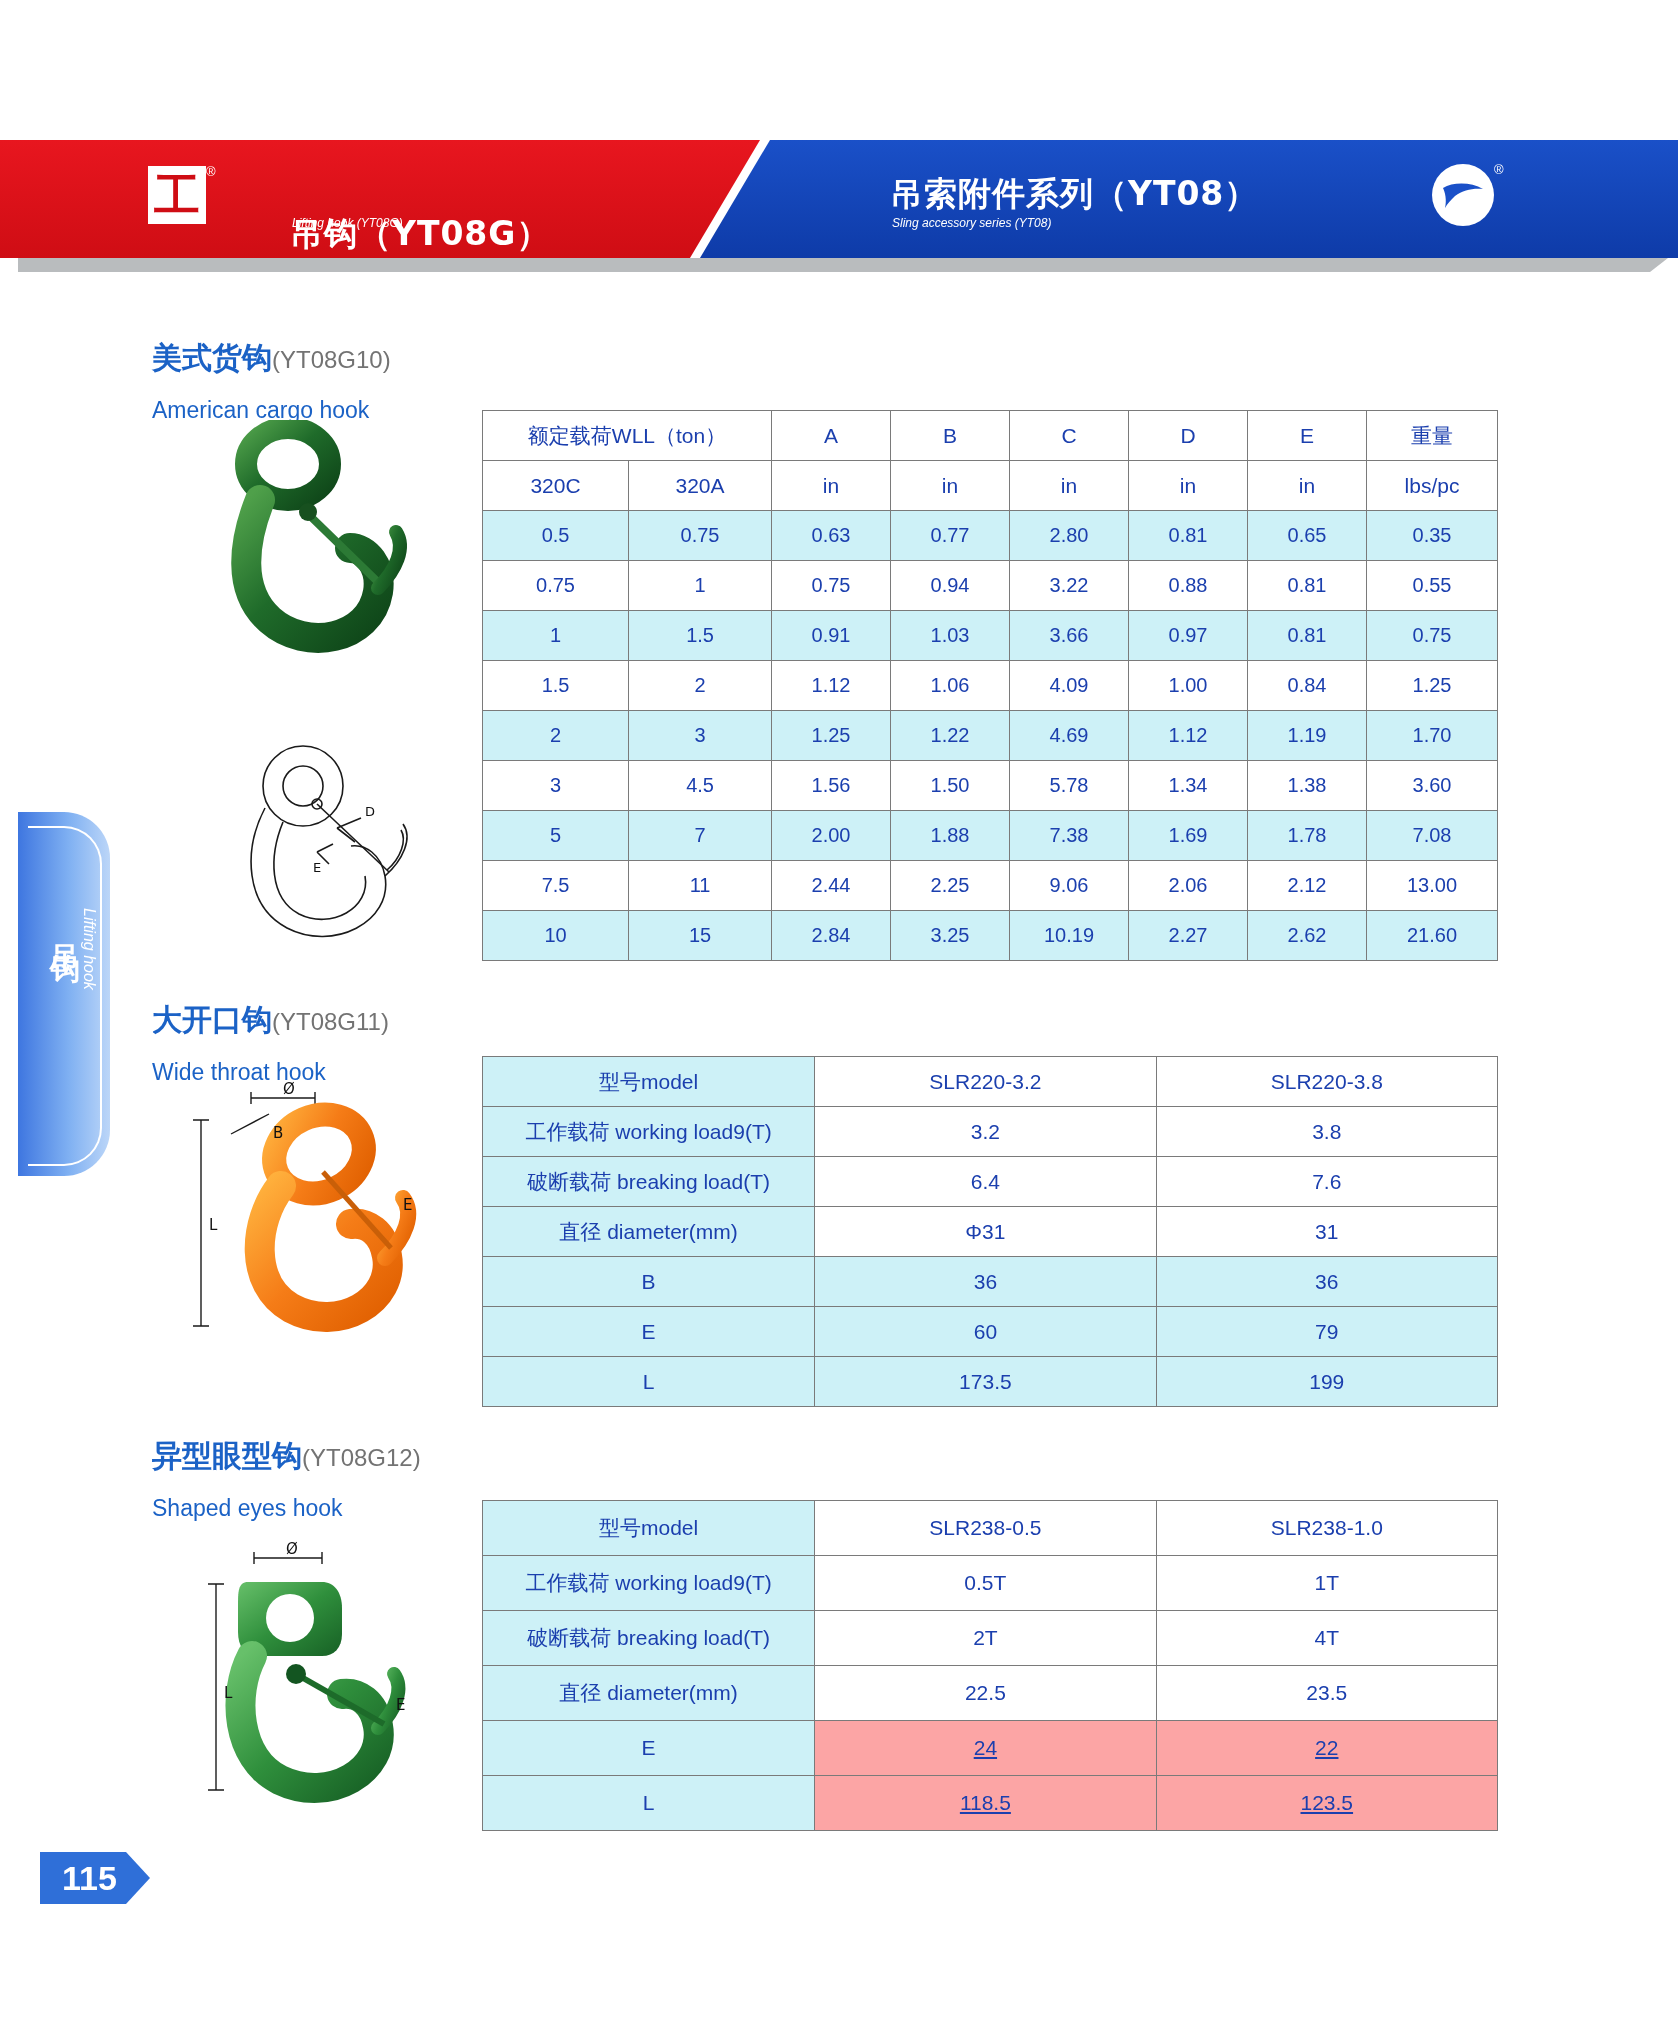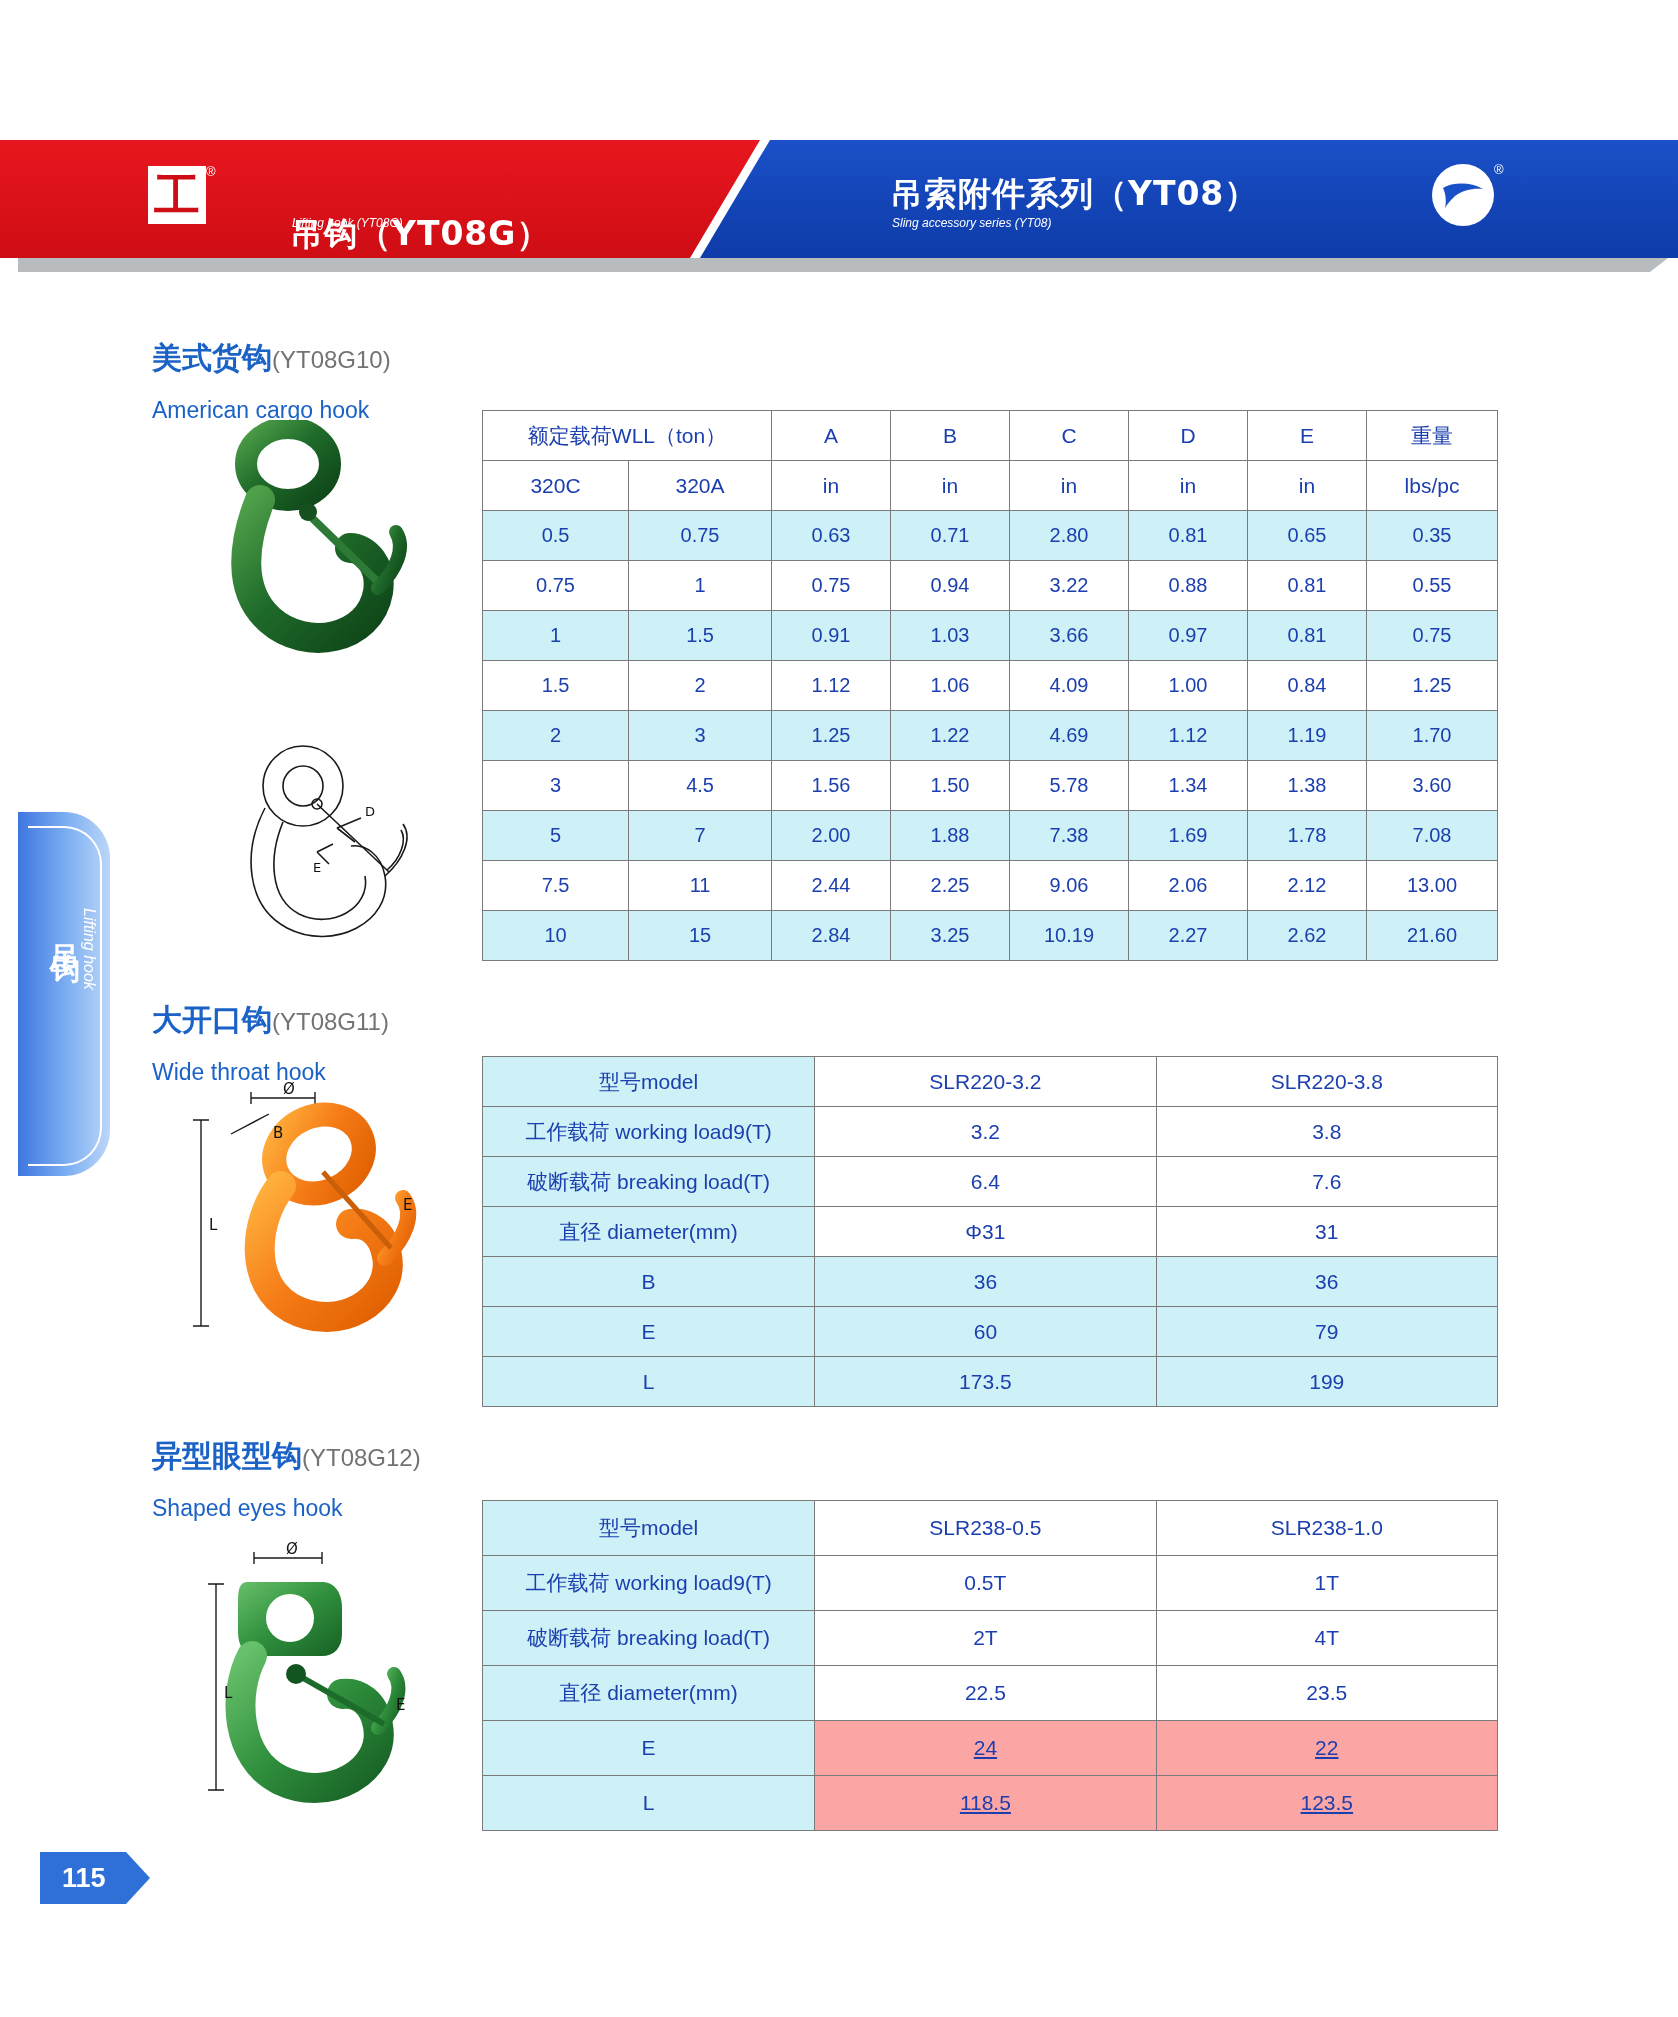--- a/index.html
+++ b/index.html
@@ -173,21 +173,21 @@
   
   .page-num {
     position: absolute;
     left: 40px;
     top: 1852px;
     width: 110px;
     height: 52px;
     background: #2f6fd8;
     clip-path: polygon(0 0, 86px 0, 110px 26px, 86px 52px, 0 52px);
     color: #ffffff;
-    font-size: 27px;
+    font-size: 34px;
     font-weight: bold;
     line-height: 52px;
     text-align: left;
     padding-left: 22px;
     box-sizing: border-box;
     font-family: "Liberation Sans", sans-serif;
   }
 
   
   .sec-title {
@@ -373,21 +373,21 @@
       <td>in</td>
       <td>in</td>
       <td>in</td>
       <td>in</td>
       <td>lbs/pc</td>
     </tr>
     <tr class="alt">
       <td>0.5</td>
       <td>0.75</td>
       <td>0.63</td>
-      <td>0.71</td>
+      <td>0.77</td>
       <td>2.80</td>
       <td>0.81</td>
       <td>0.65</td>
       <td>0.35</td>
     </tr>
     <tr>
       <td>0.75</td>
       <td>1</td>
       <td>0.75</td>
       <td>0.94</td>

